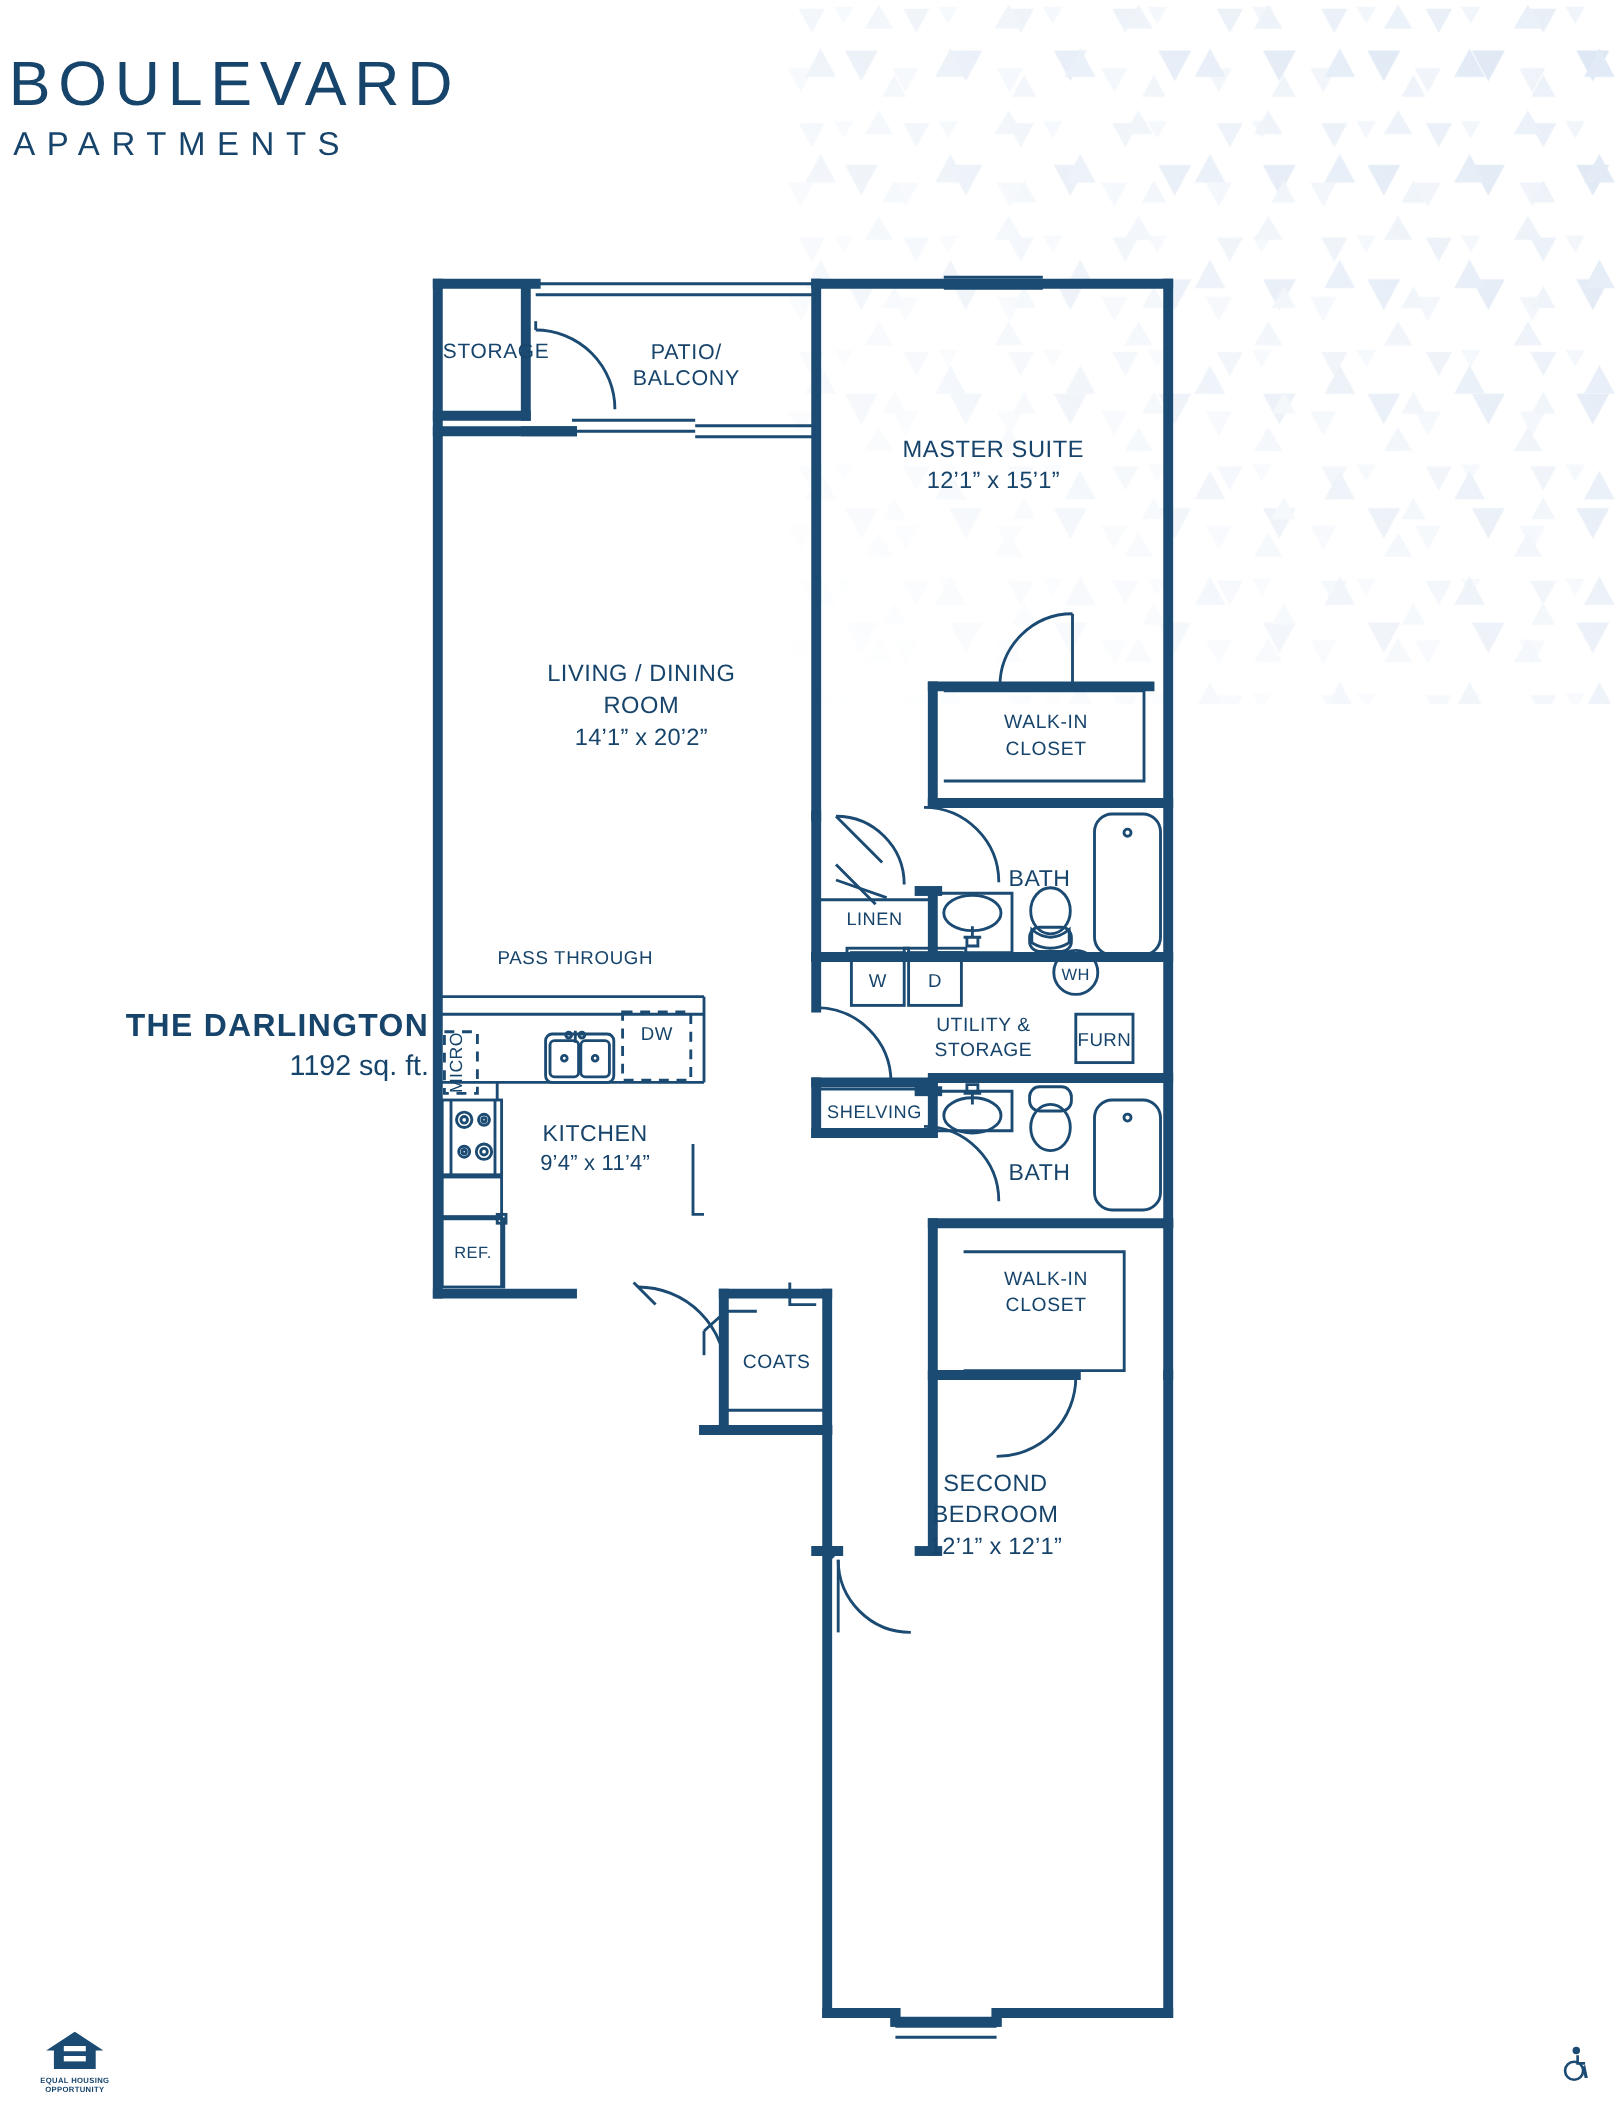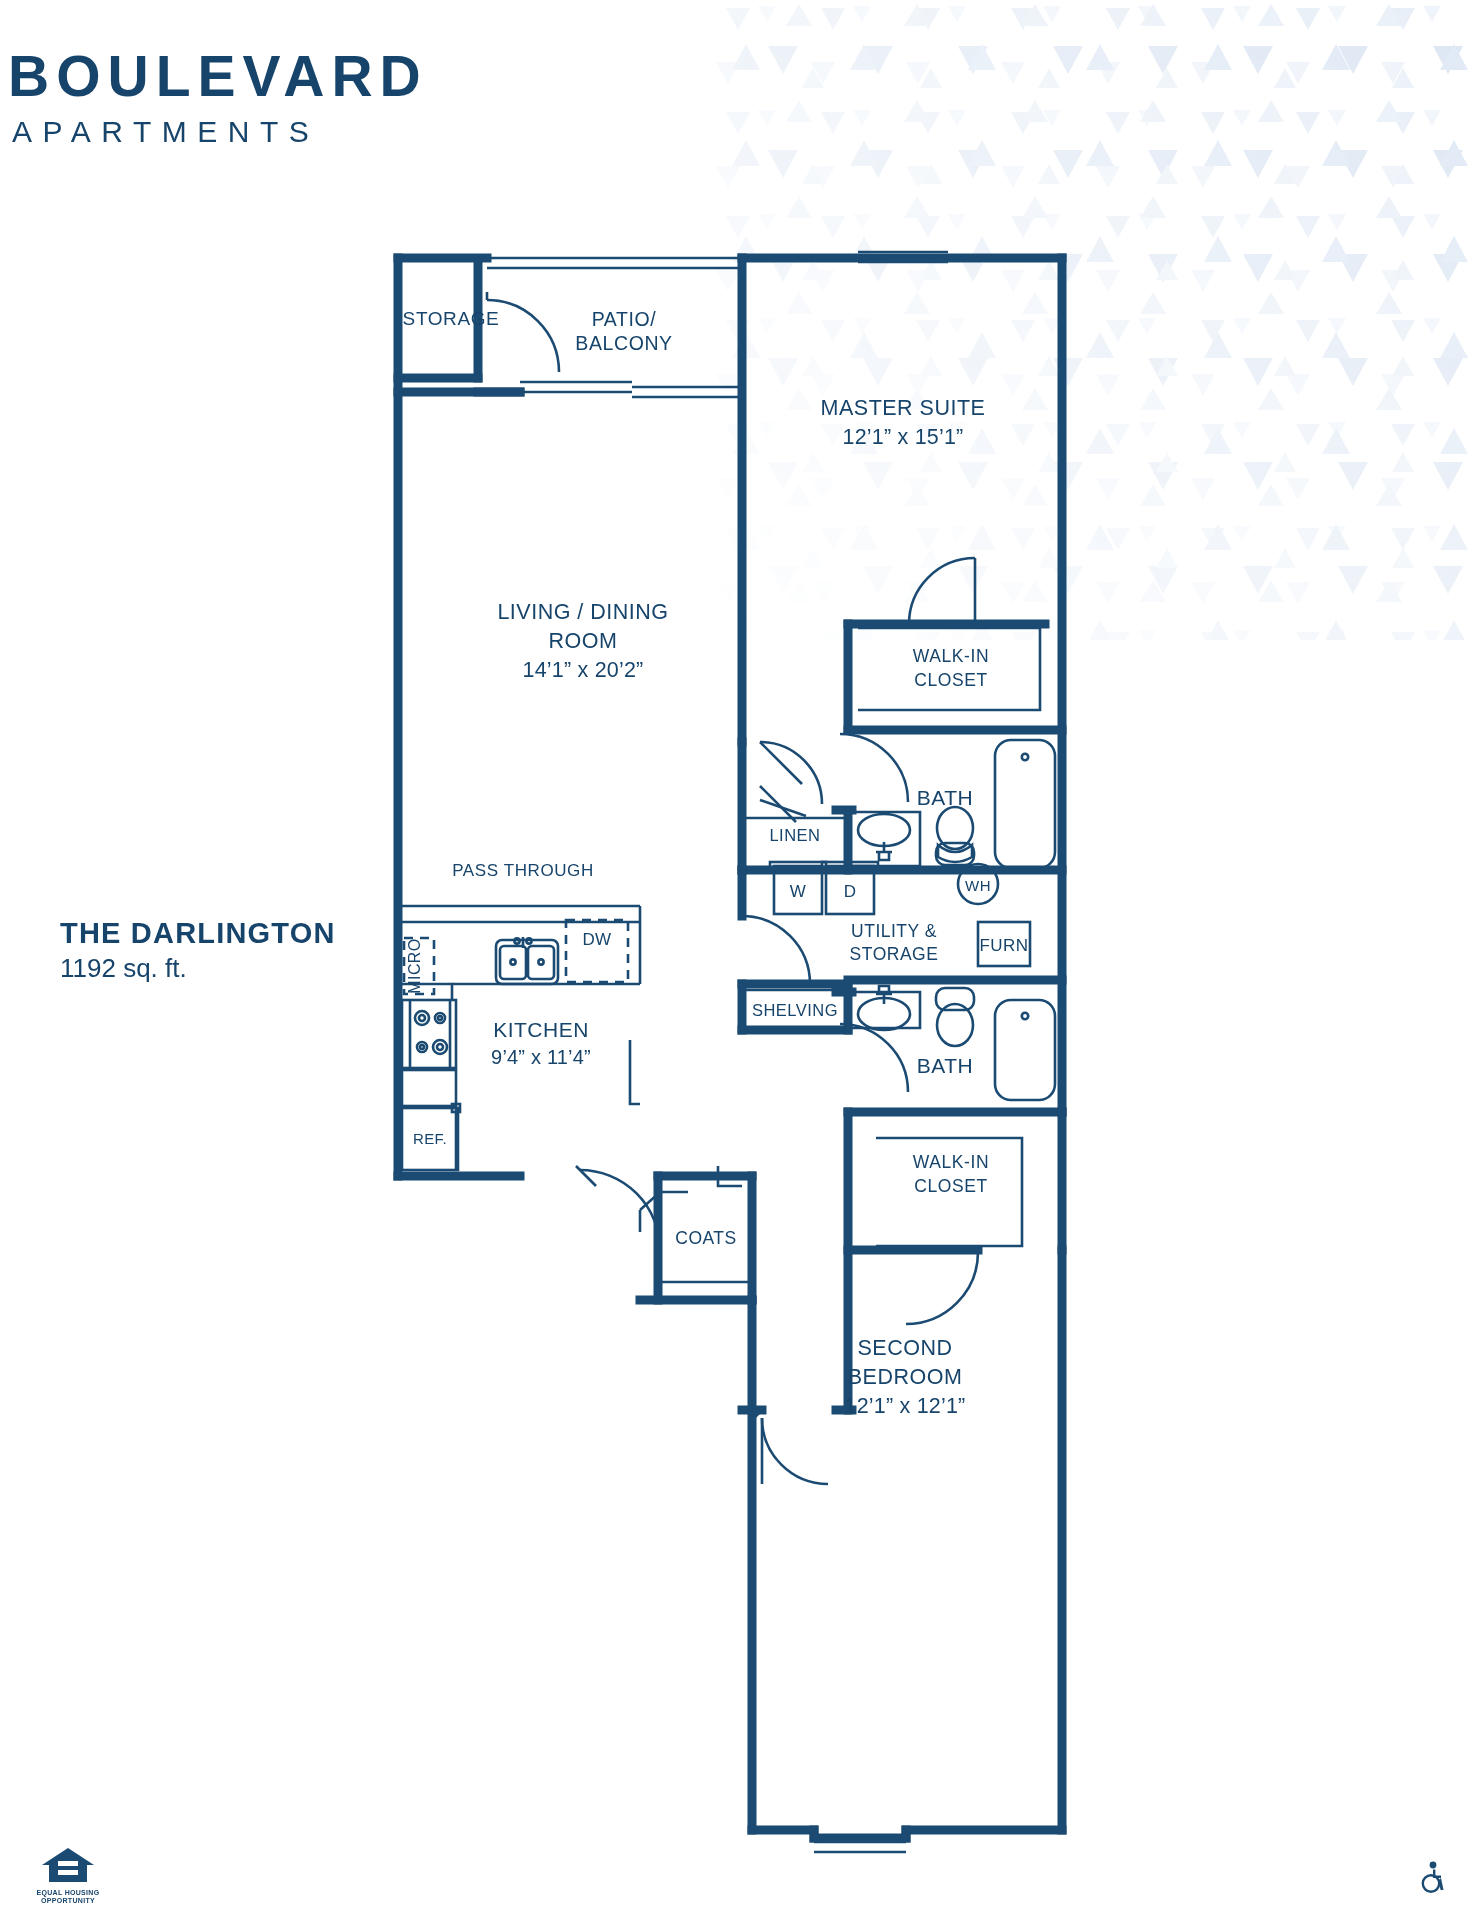--- a/index.html
+++ b/index.html
@@ -10,29 +10,29 @@
     color:#17446b;
   }
   
   #tri-pattern{
     position:absolute;top:0;right:0;width:760px;height:640px;
     pointer-events:none;
   }
   
   #brand{position:absolute;left:8px;top:48px;}
   #brand .b-main{
-    font-size:57px;letter-spacing:7px;font-weight:700;line-height:1;
+    font-size:57px;letter-spacing:7px;font-weight:400;line-height:1;
     color:#17446b;
   }
   #brand .b-sub{
     font-size:30px;letter-spacing:10.5px;font-weight:400;line-height:1;
     margin-top:12px;margin-left:4px;color:#17446b;
   }
   
-  #plan-title{position:absolute;left:60px;top:915px;width:330px;text-align:left;}
+  #plan-title{position:absolute;left:60px;top:915px;width:330px;text-align:right;}
   #plan-title .pt-name{font-size:29px;font-weight:bold;letter-spacing:1.2px;line-height:1.25;}
   #plan-title .pt-beds{font-size:27px;font-weight:400;line-height:1.35;}
   #plan-title .pt-sqft{font-size:26px;font-weight:400;line-height:1.35;}
   
   #plan{position:absolute;left:0;top:0;width:1472px;height:1920px;}
   
   #eho{position:absolute;left:8px;bottom:14px;width:120px;text-align:center;}
   #eho .eho-txt{font-size:7px;letter-spacing:.3px;line-height:1.25;color:#17446b;font-weight:bold;}
   #access{position:absolute;right:24px;bottom:22px;}
 </style>

